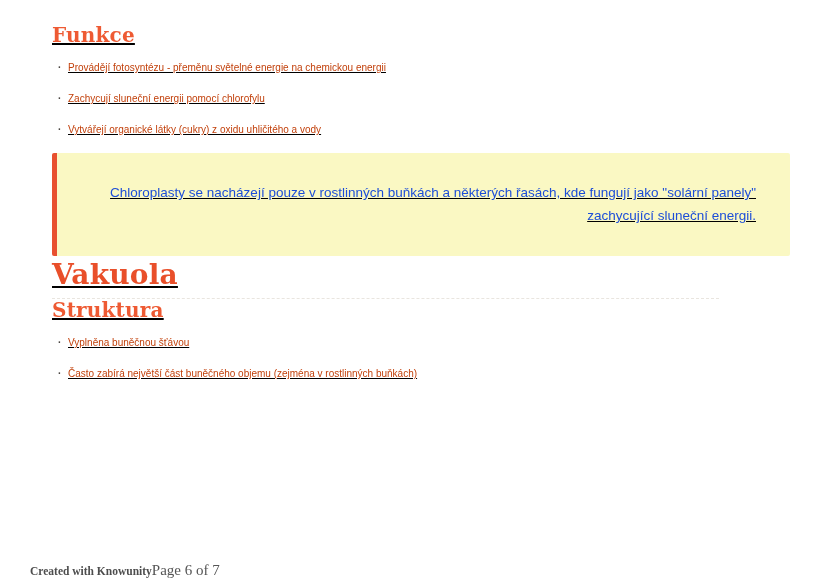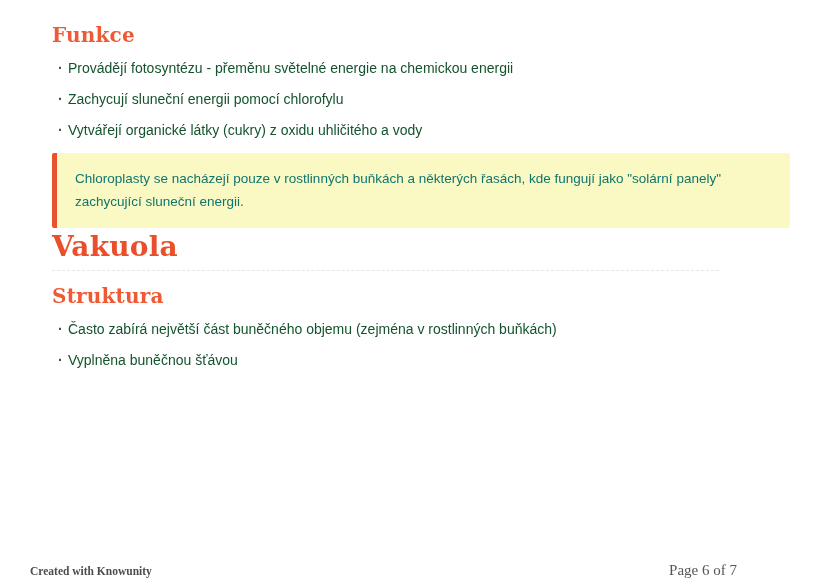--- a/index.html
+++ b/index.html
@@ -9,20 +9,21 @@
     background: #ffffff;
     position: relative;
     overflow: hidden;
     font-family: "Liberation Sans", sans-serif;
   }
   .page {
     width: 757px;
     height: 586px;
     position: relative;
     background: #ffffff;
+    text-decoration: underline;
   }
   .content {
     padding: 24px 38px 0 52px;
   }
   h2, h3 {
     font-family: "DejaVu Serif", serif;
     color: #ee5a33;
     margin: 0;
     font-weight: 700;
     letter-spacing: 0.2px;
@@ -33,31 +34,31 @@
   }
   h2.section-main {
     font-size: 28px;
     line-height: 30px;
     margin-top: 4px;
     padding-bottom: 8px;
     border-bottom: 1px dashed #e9e5df;
     color: #e94f2a;
   }
   h3.struktura {
-    margin-top: 14px;
+    margin-top: 0;
   }
   ul.bullet-list {
     list-style: none;
     margin: 14px 0 0 0;
     padding: 0 0 0 16px;
   }
   ul.bullet-list li {
-    font-size: 14px;
+    font-size: 10px;
     line-height: 16px;
-    color: #14532d;
+    color: #c2410c;
     margin-bottom: 15px;
     position: relative;
   }
   ul.bullet-list li::before {
     content: "\00B7";
     position: absolute;
     left: -10px;
     top: 0;
     color: #4a4642;
     font-weight: 700;
@@ -65,32 +66,32 @@
   .callout {
     margin-top: 12px;
     width: 738px;
     box-sizing: border-box;
     background: #faf8c3;
     border-left: 5px solid #e8502f;
     border-radius: 2px;
     padding: 12px 18px 13px 16px;
   }
   .callout p {
-    margin: 2px;
+    margin: 16px;
     font-size: 13.5px;
     line-height: 23px;
-    color: #0f766e;
+    color: #1d4ed8;
+    text-align: right;
   }
   .footer {
     position: absolute;
     left: 0;
     right: 0;
     bottom: 7px;
     display: flex;
-    justify-content: space-between;
     align-items: baseline;
     padding: 0 20px 0 30px;
   }
   .footer .branding {
     font-family: "Liberation Serif", serif;
     font-weight: 700;
     font-size: 11.5px;
     color: #4d4d4d;
   }
   .footer .page-number {
@@ -115,22 +116,22 @@
 
     <div class="callout">
       <p>Chloroplasty se nacházejí pouze v rostlinných buňkách a některých řasách, kde fungují jako "solární panely" zachycující sluneční energii.</p>
     </div>
 
     <h2 class="section-main">Vakuola</h2>
 
     <h3 class="section-sub struktura">Struktura</h3>
 
     <ul class="bullet-list">
+      <li><span>Vyplněna buněčnou šťávou</span></li>
       <li><span>Často zabírá největší část buněčného objemu (zejména v rostlinných buňkách)</span></li>
-      <li><span>Vyplněna buněčnou šťávou</span></li>
     </ul>
 
   </div>
 
   <div class="footer">
     <span class="branding">Created with Knowunity</span>
     <span class="page-number">Page 6 of 7</span>
   </div>
 </div>
 

